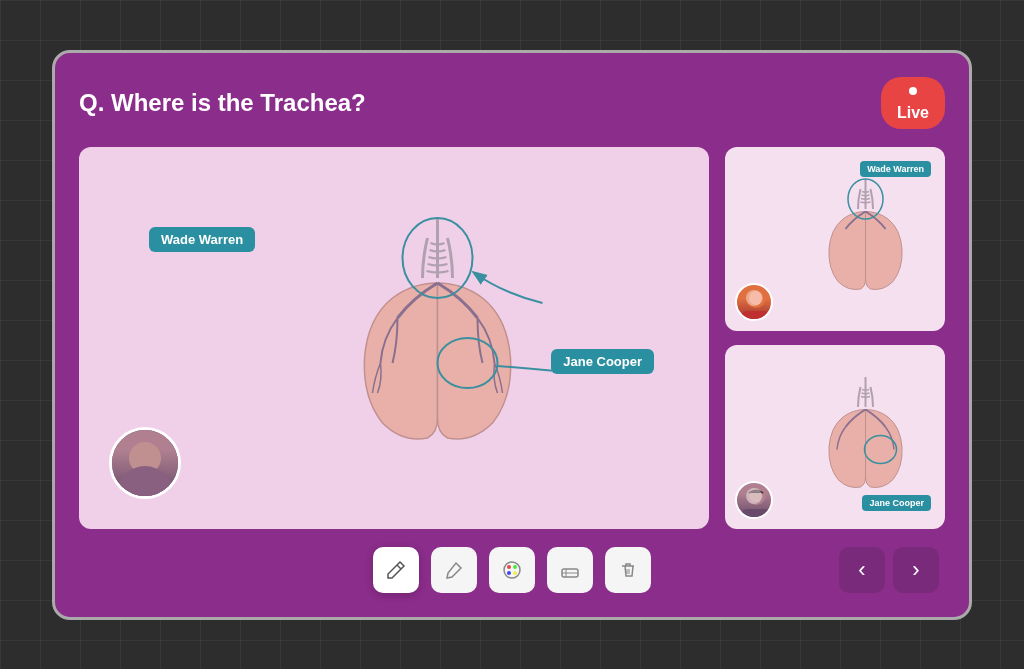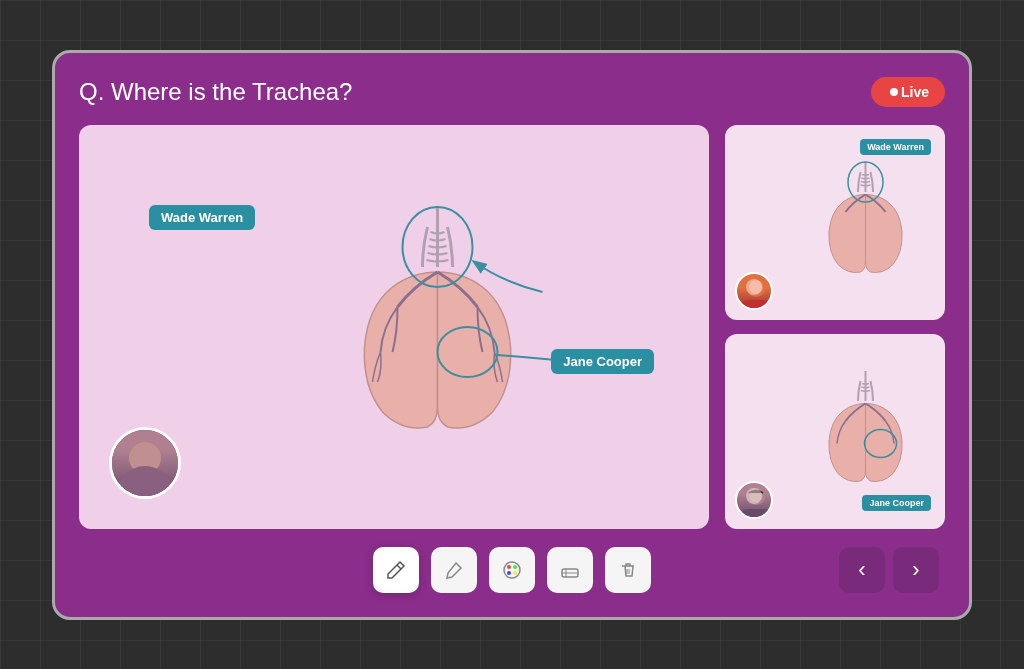--- a/index.html
+++ b/index.html
@@ -32,32 +32,34 @@
     .header {
       display: flex;
       align-items: center;
       justify-content: space-between;
       margin-bottom: 18px;
     }
 
     .question-title {
       color: white;
       font-size: 24px;
-      font-weight: 400;
+      font-weight: 700;
     }
 
     .live-badge {
       background: #e84444;
       color: white;
-      font-size: 14px;
+      font-size: 16px;
       font-weight: 600;
       padding: 7px 16px;
       border-radius: 20px;
       display: flex;
       align-items: center;
+      gap: 6px;
+      flex-direction: column;
     }
 
     .live-icon {
       width: 14px;
       height: 14px;
       position: relative;
       display: flex;
       align-items: center;
       justify-content: center;
     }

